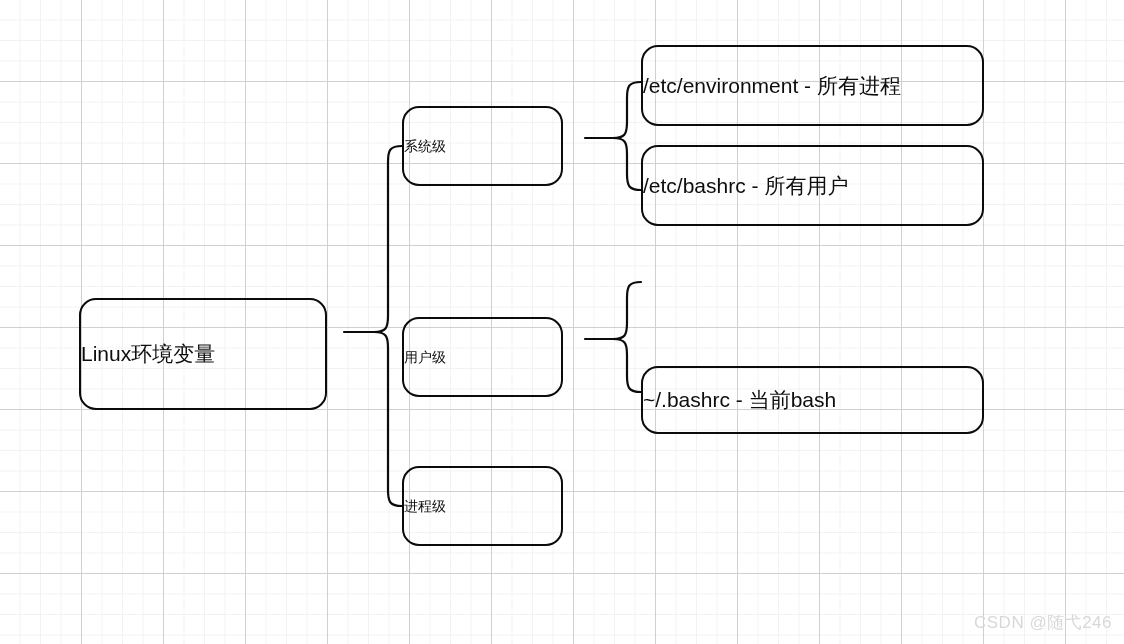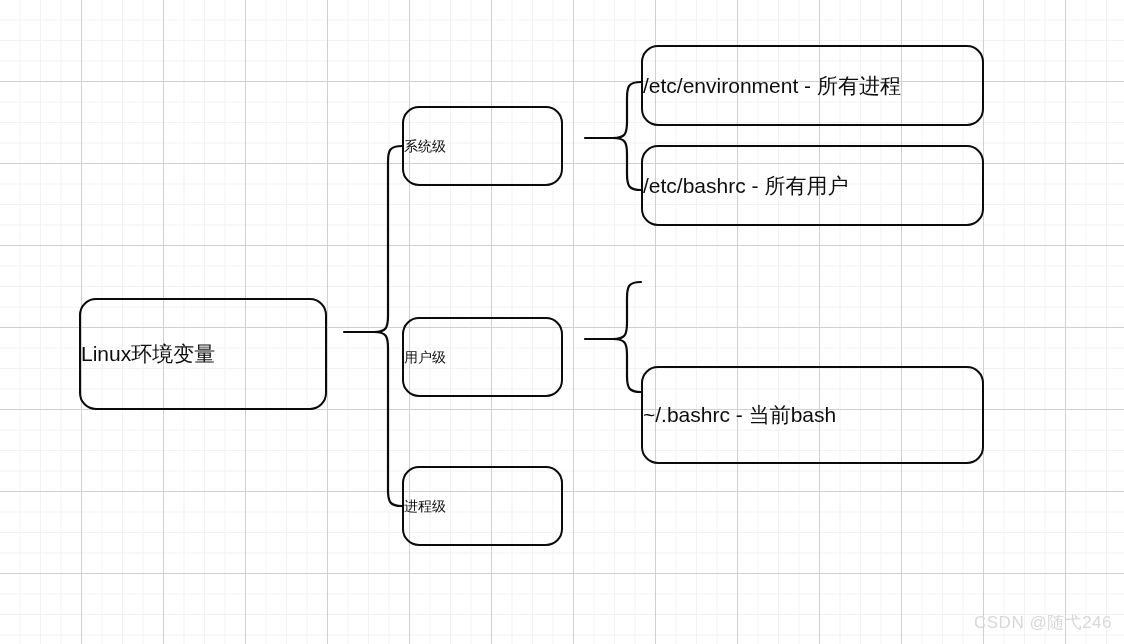--- a/index.html
+++ b/index.html
@@ -45,21 +45,21 @@
   }
   .n-root      { left: 79px;  top: 298px; width: 248px; height: 112px; font-size: 21px; }
   .n-mid       { left: 402px; width: 161px; height: 80px; font-size: 14px; }
   .n-mid-sys   { top: 106px; }
   .n-mid-user  { top: 293px; margin-top: 24px; }
   .n-mid-proc  { top: 466px; }
   .n-leaf      { left: 641px; width: 343px; font-size: 21px; }
   .n-leaf-1    { top: 45px;  height: 81px; }
   .n-leaf-2    { top: 145px; height: 81px; }
   .n-leaf-3    { top: 246px; height: 80px; }
-  .n-leaf-4    { top: 366px; height: 98px; }
+  .n-leaf-4    { top: 366px; height: 68px; }
 
   .brace-svg {
     position: absolute;
     overflow: visible;
   }
   .brace-path {
     fill: none;
     stroke: #0b0b0b;
     stroke-width: 2.2;
     stroke-linecap: round;

